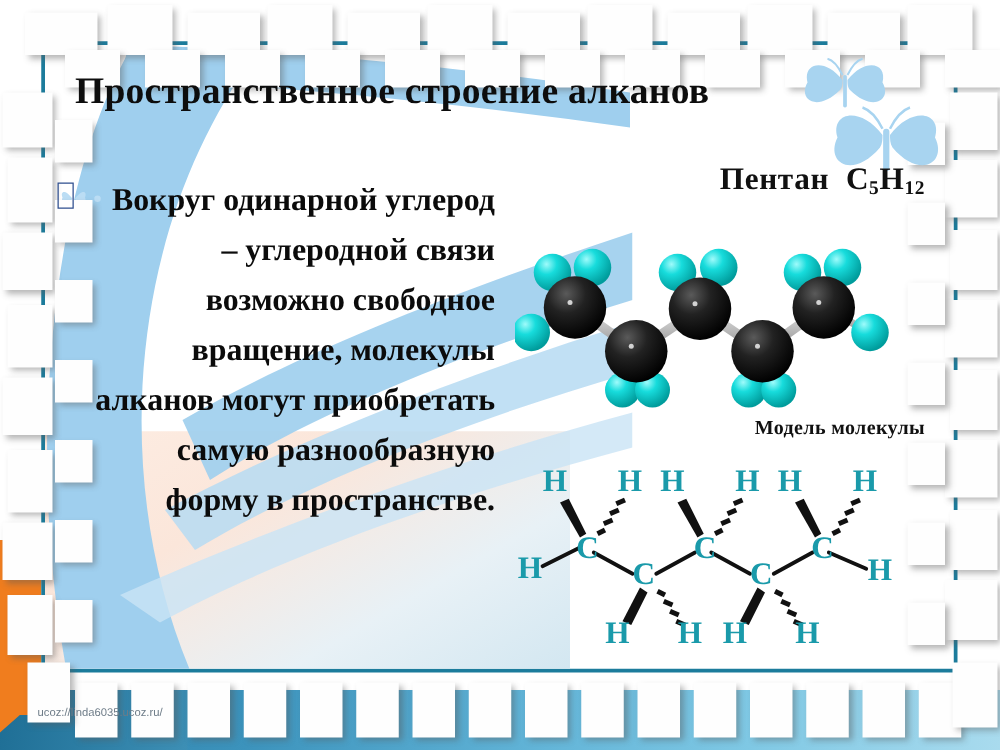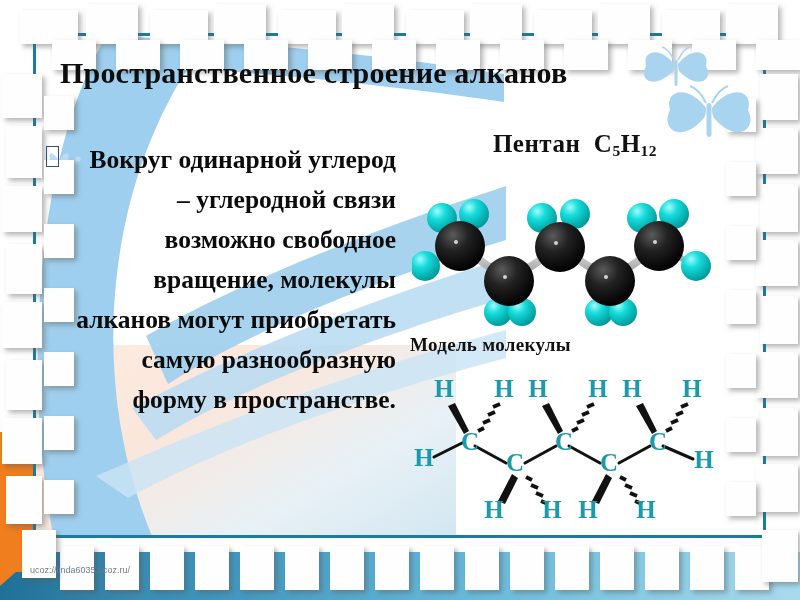--- a/index.html
+++ b/index.html
@@ -76,28 +76,28 @@
   }
   #bullet-text{
     flex:1 1 auto;
     font-family:"Liberation Serif", serif;
     font-weight:bold;font-size:25.5px;line-height:40px;color:#0B0B0B;
   }
 
   
   #right-col{position:absolute;left:410px;top:130px;width:330px;z-index:8;}
   #pentane-title{
-    text-align:center;font-family:"Liberation Serif", serif;
+    text-align:right;font-family:"Liberation Serif", serif;
     font-weight:bold;font-size:25px;color:#111;white-space:nowrap;
     letter-spacing:.5px;
   }
   #pentane-title sub{font-size:.62em;vertical-align:-.28em;}
   .fig-caption{
-    text-align:left;font-family:"Liberation Serif", serif;
-    font-weight:bold;font-size:19px;color:#111;margin-top:2px;
+    text-align:right;font-family:"Liberation Serif", serif;
+    font-weight:bold;font-size:16px;color:#111;margin-top:2px;
     letter-spacing:.3px;
   }
   #model-svg{display:block;margin:2px auto 0;}
   #stereo-wrap{margin-top:14px;}
   #stereo-svg{display:block;margin:0 auto;}
 
   
   #butterflies{position:absolute;left:640px;top:46px;width:120px;height:110px;z-index:7;}
   .bfly-small{position:absolute;left:12px;top:110px;z-index:7;}
 

